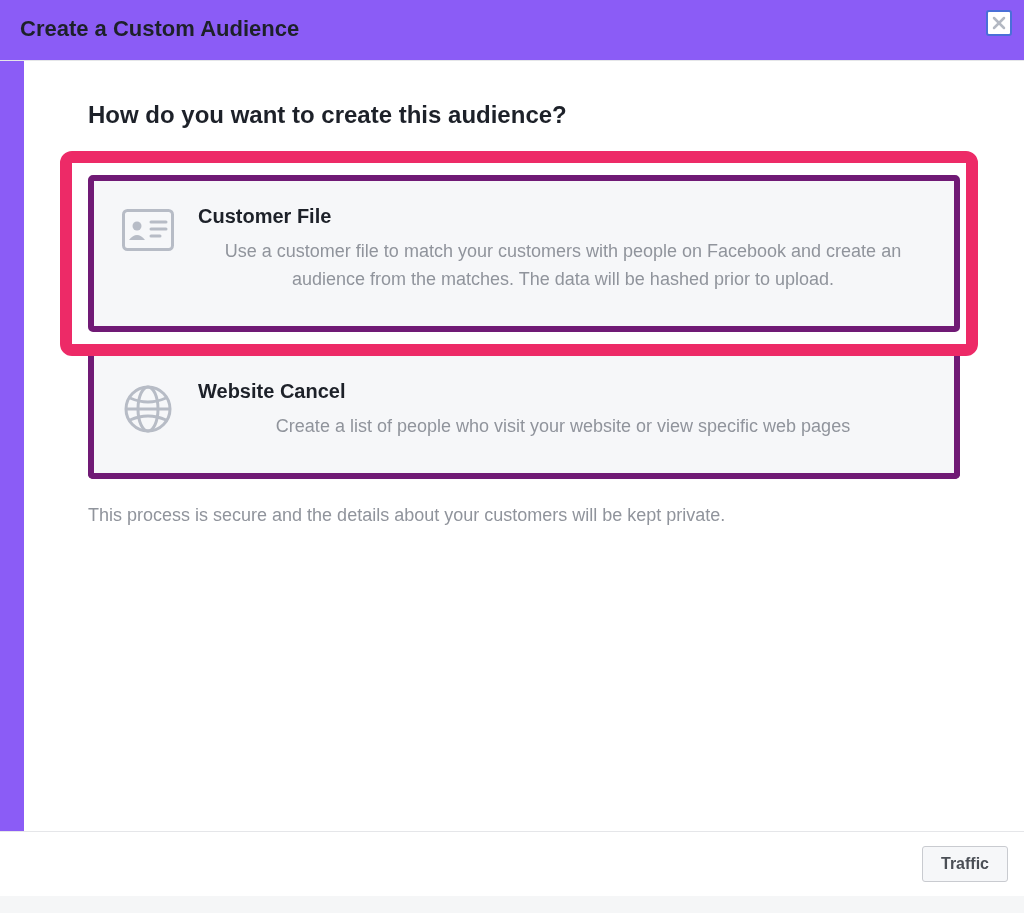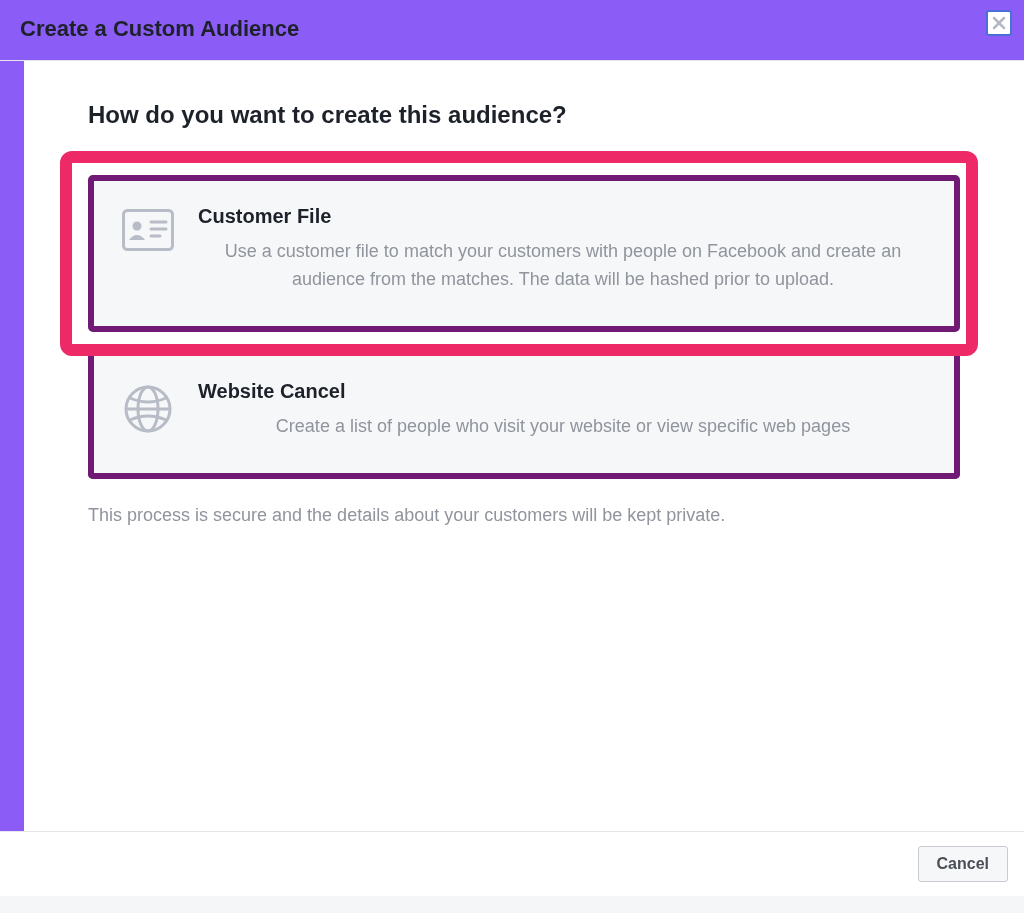--- a/index.html
+++ b/index.html
@@ -191,16 +191,16 @@
         </div>
       </div>
 
 
     </div>
 
     <p class="secure-note">This process is secure and the details about your customers will be kept private.</p>
   </div>
 
   <div class="dialog-footer">
-    <button class="cancel-btn">Cancel</button>
+    <button class="cancel-btn">Traffic</button>
   </div>
 
 </div>
 
 </body></html>

